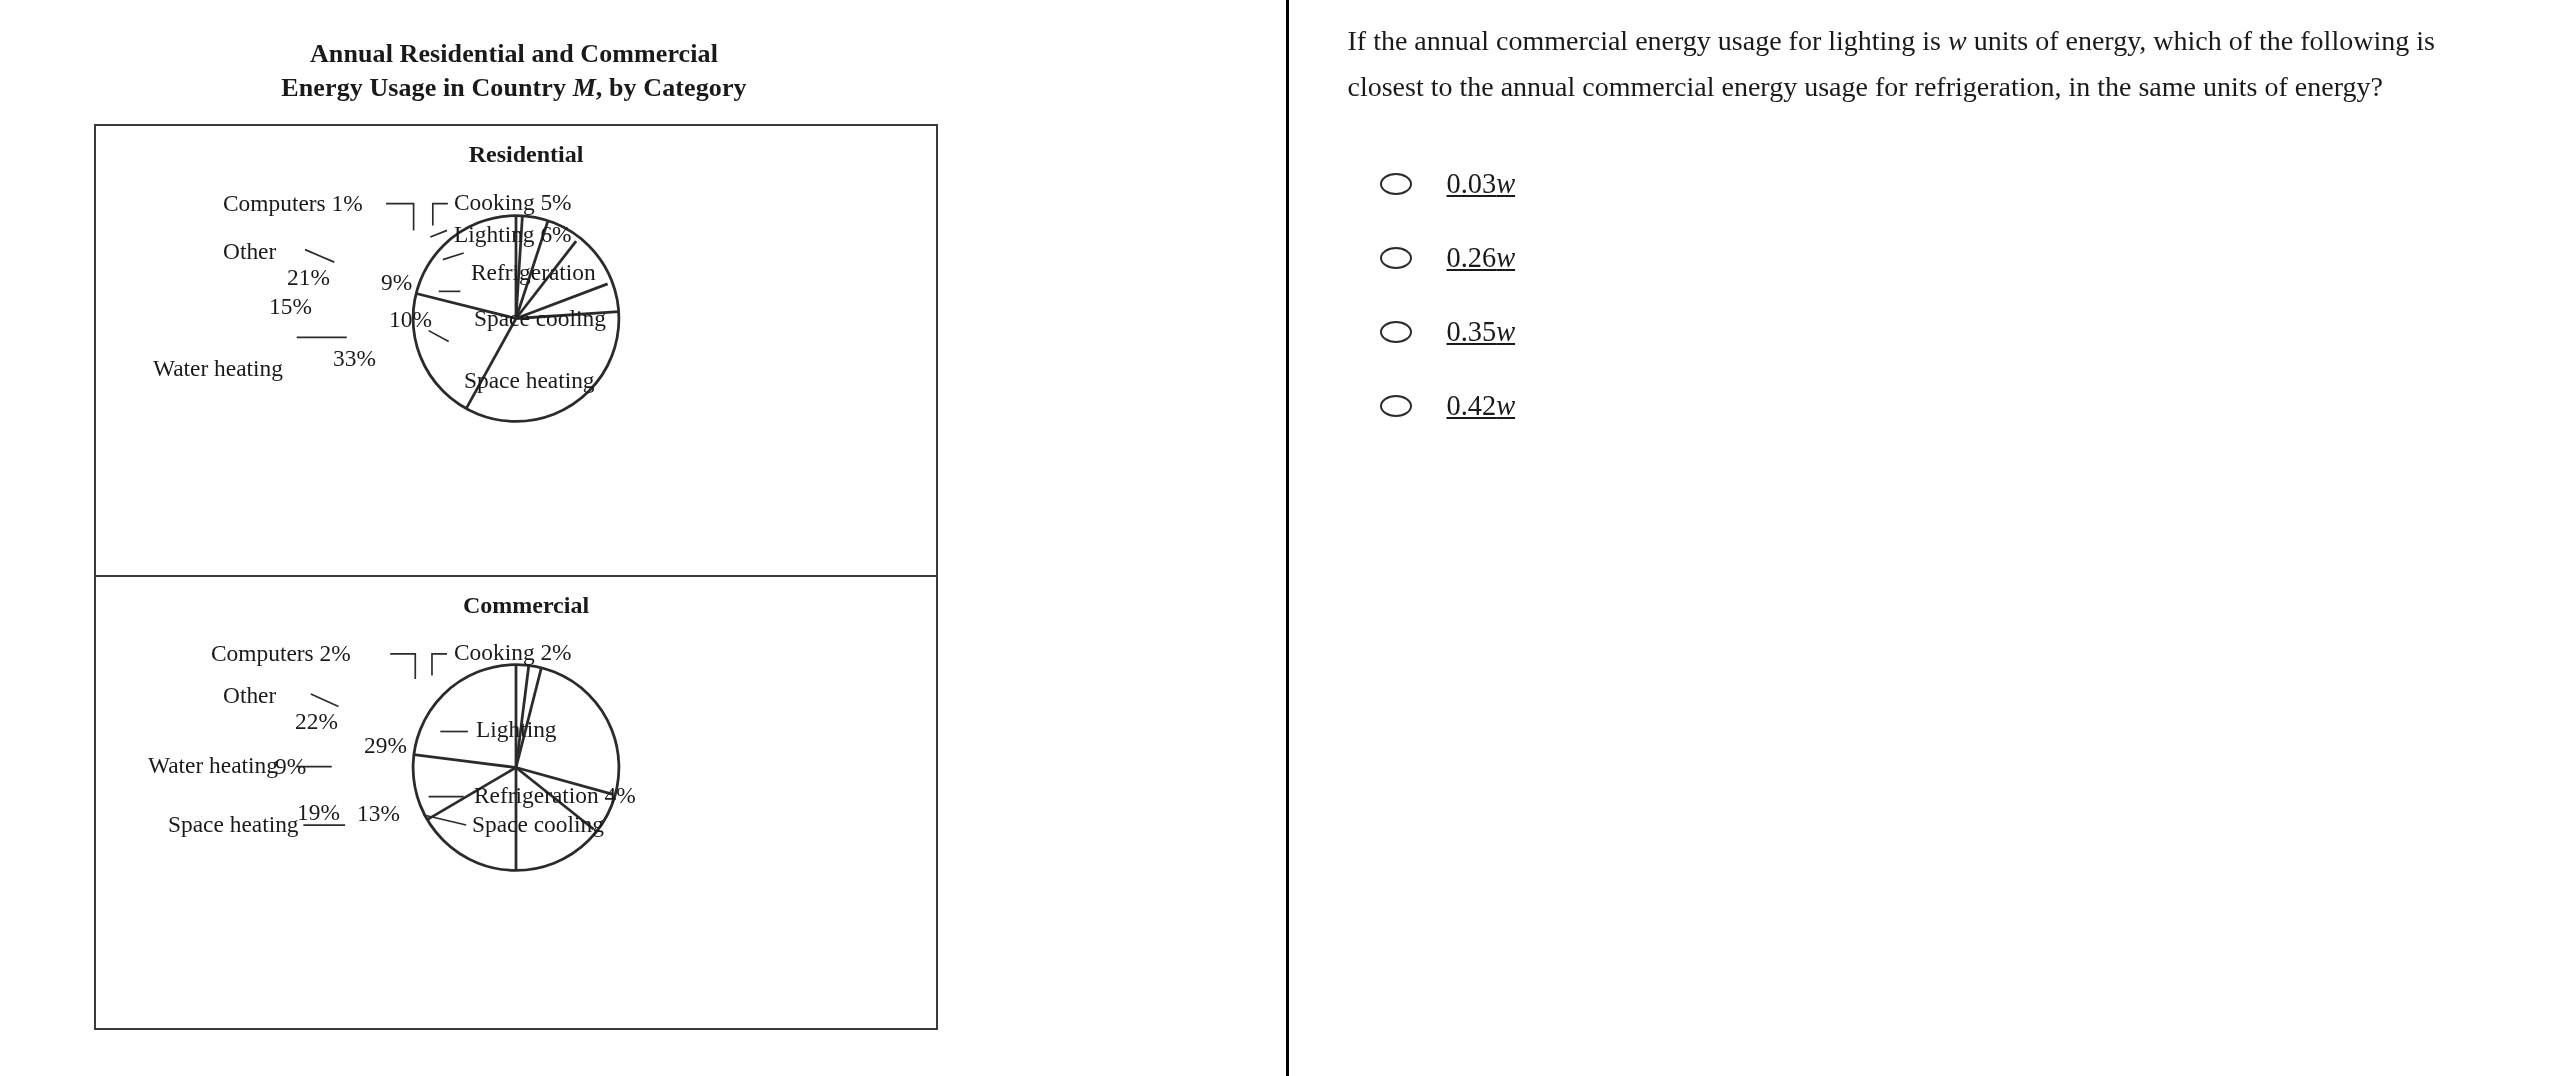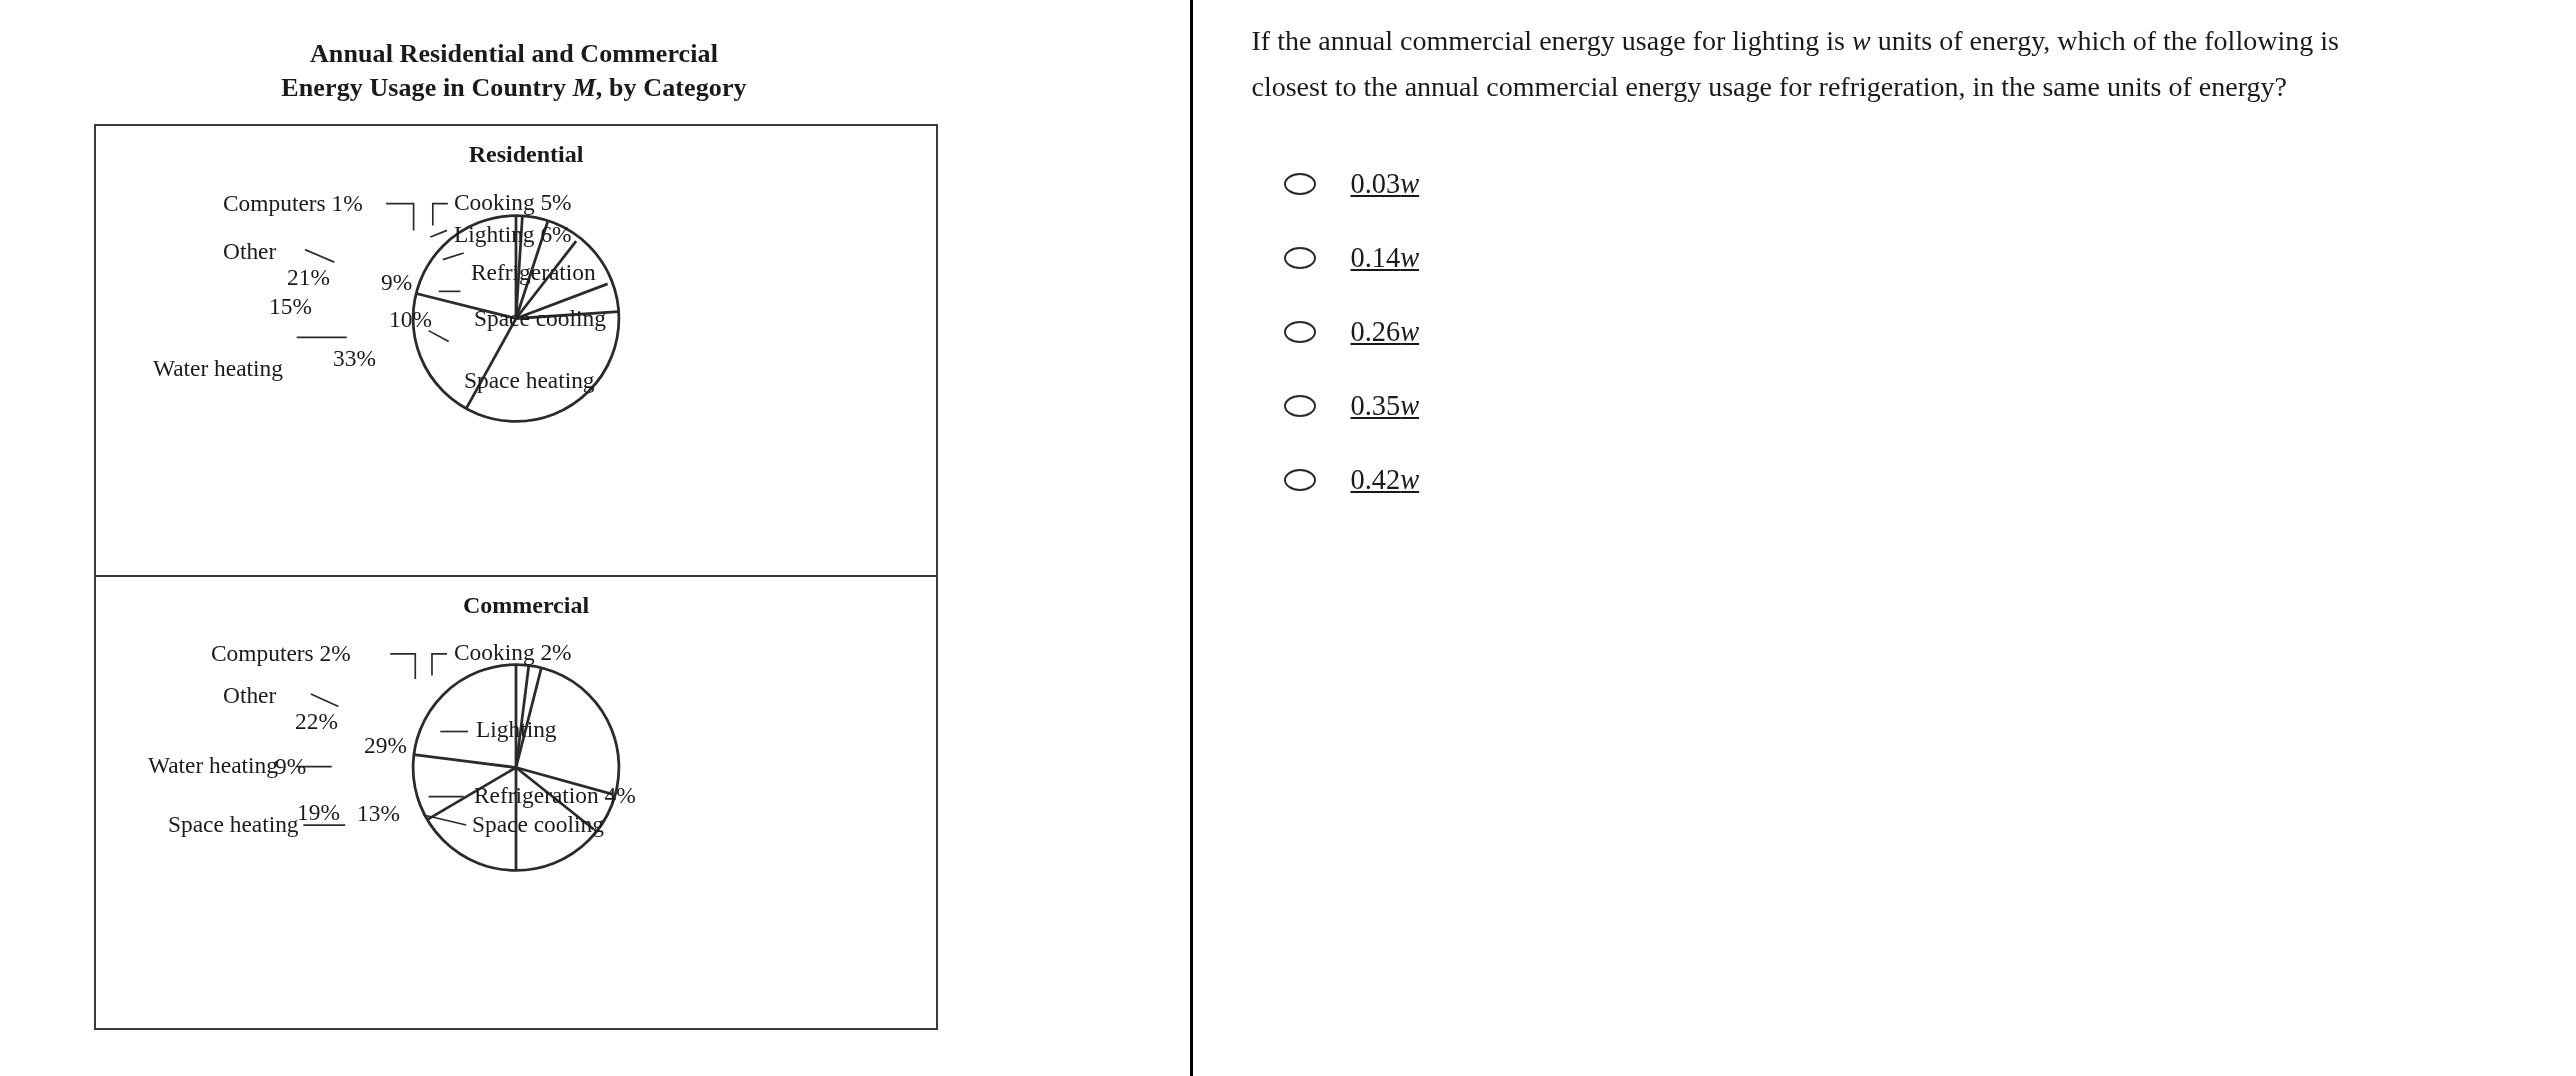--- a/index.html
+++ b/index.html
@@ -17,21 +17,21 @@
   }
 
   
   .page {
     display: flex;
     width: 2576px;
     height: 1077px;
     box-sizing: border-box;
   }
   .left-pane {
-    width: 1190px;
+    width: 1286px;
     position: relative;
     box-sizing: border-box;
   }
   .divider {
     width: 2.5px;
     background: #000000;
     height: 1077px;
     flex: 0 0 auto;
   }
   .right-pane {
@@ -252,24 +252,20 @@
       <span>If the annual commercial energy usage for lighting is </span><i>w</i><span> units of energy, which of the following is closest to the annual commercial energy usage for refrigeration, in the same units of energy?</span>
     </p>
 
     <div class="choices">
 
       <div class="choice">
         <span class="radio"></span>
         <span class="choice-label"><span>0.03</span><i>w</i></span>
       </div>
 
-      <div class="choice">
-        <span class="radio"></span>
-        <span class="choice-label"><span>0.14</span><i>w</i></span>
-      </div>
 
       <div class="choice">
         <span class="radio"></span>
         <span class="choice-label"><span>0.26</span><i>w</i></span>
       </div>
 
       <div class="choice">
         <span class="radio"></span>
         <span class="choice-label"><span>0.35</span><i>w</i></span>
       </div>

